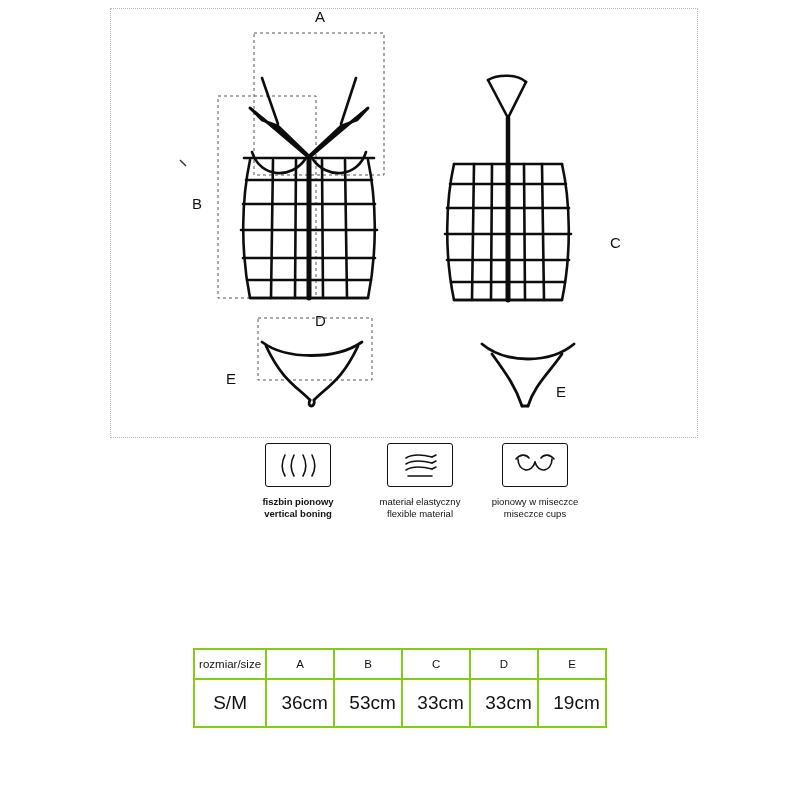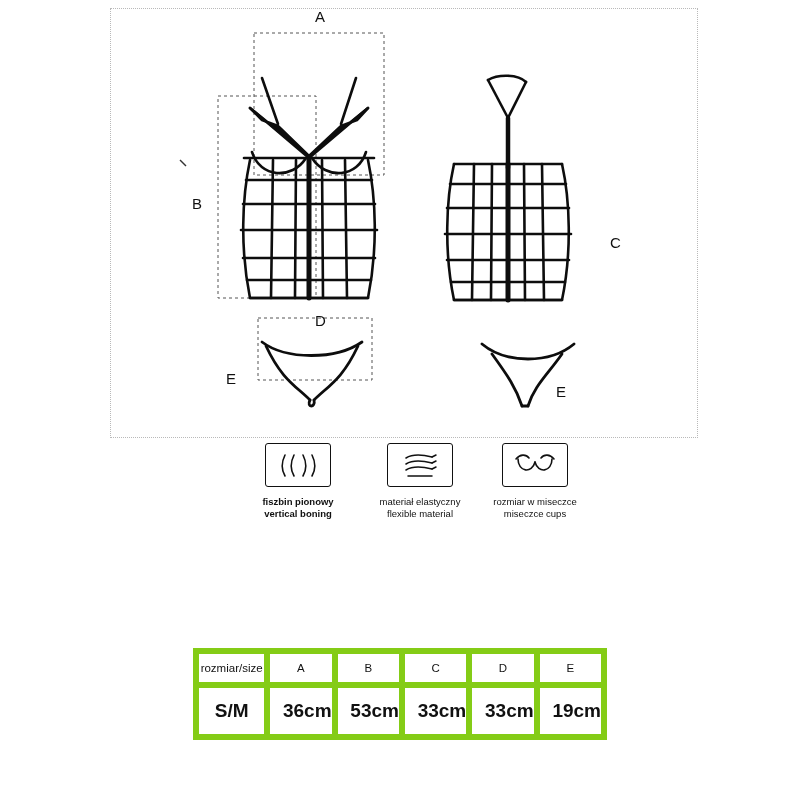--- a/index.html
+++ b/index.html
@@ -96,47 +96,46 @@
 
   
   .size-table {
     position: absolute;
     left: 193px;
     top: 648px;
     width: 414px;
     border-collapse: collapse;
   }
   .size-table td {
-    border: 6px solid #84cc16;
+    border: 2px solid #84cc16;
     text-align: center;
     vertical-align: middle;
     padding: 0;
     color: #111;
   }
   .size-table tr.header-row td {
     height: 28px;
     font-size: 11.5px;
   }
   .size-table tr.data-row td {
     height: 46px;
     font-size: 19px;
-    font-weight: bold;
   }
   .size-table td.label-cell {
     width: 78px;
   }
   .size-table tr.header-row td.label-cell {
     font-size: 11.5px;
   }
   .size-table tr.data-row td.label-cell {
     font-size: 19px;
   }
   .size-table td.val-cell {
     width: 67px;
-    text-align: right;
+    text-align: center;
     padding-left: 9px;
   }
   .size-table tr.header-row td.val-cell {
     text-align: center;
     padding-left: 0;
   }
 </style>
 </head>
 <body>
 
@@ -290,21 +289,21 @@
         <svg width="46" height="30" viewBox="0 0 46 30" xmlns="http://www.w3.org/2000/svg">
           <g fill="none" stroke="#111" stroke-width="1.6" stroke-linecap="round">
             <path d="M6 9 C6 22, 20 24, 23 12"></path>
             <path d="M40 9 C40 22, 26 24, 23 12"></path>
             <path d="M4 9 C8 4, 14 4, 17 8"></path>
             <path d="M42 9 C38 4, 32 4, 29 8"></path>
           </g>
         </svg>
       </div>
       <div class="caption">
-        <span class="l1">rozmiar w miseczce</span>
+        <span class="l1">pionowy w miseczce</span>
         <span class="l2">miseczce cups</span>
       </div>
     </div>
   </div>
 
   <table class="size-table">
     <tbody>
       <tr class="header-row">
         <td class="label-cell">rozmiar/size</td>
         <td class="val-cell">A</td>

